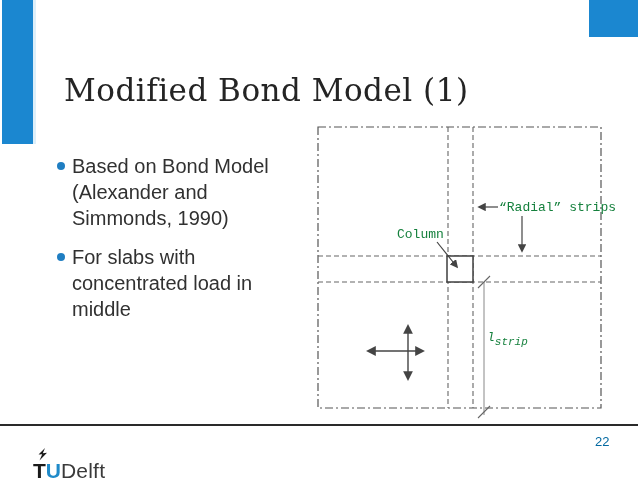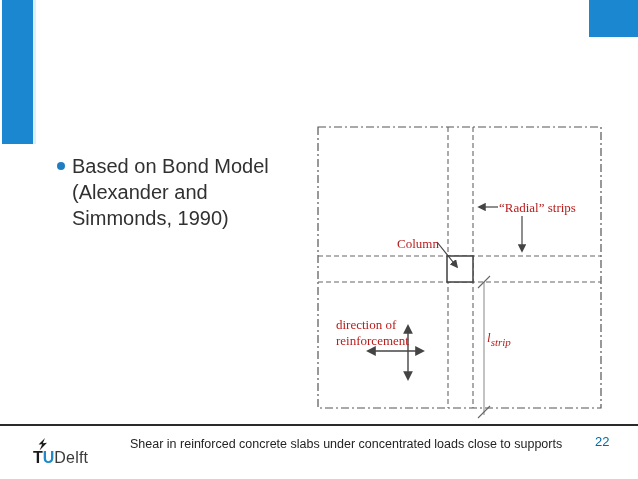--- a/index.html
+++ b/index.html
@@ -20,55 +20,62 @@
   
   .bullet-item{position:absolute;left:55px;width:215px;color:#313131;
     font-size:20px;line-height:26px;}
   .bullet-dot{position:absolute;left:2px;top:9px;width:8px;height:8px;border-radius:50%;background:#1f7ec2;}
   .bullet-text{margin-left:17px;white-space:pre-line;}
   #bullet-1{top:153px;}
   #bullet-2{top:244px;}
   
   #diagram-svg{position:absolute;left:300px;top:122px;width:338px;height:300px;}
   .diag-label{
-    position:absolute;font-family:Liberation Serif, serif;font-size:13px;color:#b91c1c;
+    position:absolute;font-family:Liberation Mono, monospace;font-size:13px;color:#15803d;
     white-space:pre-line;line-height:16px;
   }
-  #column-label{left:397px;top:227px;margin-top:9px;}
+  #column-label{left:397px;top:227px;}
   #radial-label{left:499px;top:200px;}
   #direction-label{left:336px;top:317px;}
   #remote-label{left:419px;top:406px;}
   #lstrip-label{left:487px;top:330px;font-style:italic;}
   #lstrip-label sub{font-size:11px;font-style:italic;text-align:right;}
   
   #footer-line{position:absolute;left:0;top:424px;width:638px;height:2px;background:#2a2a2a;}
-  #logo{position:absolute;left:33px;top:446px;height:24px;font-size:16px;white-space:nowrap;}
+  #logo{position:absolute;left:33px;top:456px;height:24px;font-size:21px;white-space:nowrap;}
   #logo .logo-t{font-weight:700;color:#1a1a1a;}
   #logo .logo-u{font-weight:700;color:#1f8ac9;}
   #logo .logo-delft{font-weight:400;color:#3a3a3a;letter-spacing:0.2px;}
   #flame{position:absolute;left:3px;top:-8px;}
   #logo-text{position:relative;display:inline-block;padding-top:3px;}
   #footer-text{position:absolute;left:130px;top:437px;width:450px;font-size:12.5px;color:#242424;}
   #page-number{position:absolute;left:595px;top:434px;font-size:13px;color:#0369a1;}
 </style>
 </head>
 <body>
 
 <div id="slide">
 
   <div id="left-bar"></div>
   <div id="left-bar-glow"></div>
   <div id="topright-box"></div>
 
+  <div id="title">Modified Bond Model (1)</div>
 
   <div class="bullet-item" id="bullet-1">
     <span class="bullet-dot"></span>
     <div class="bullet-text">Based on Bond Model
 (Alexander and
 Simmonds, 1990)</div>
+  </div>
+  <div class="bullet-item" id="bullet-2">
+    <span class="bullet-dot"></span>
+    <div class="bullet-text">For slabs with
+concentrated load in
+middle</div>
   </div>
 
   <svg id="diagram-svg" viewBox="0 0 338 300" xmlns="http://www.w3.org/2000/svg">
     <defs>
       <marker id="arr" viewBox="0 0 10 10" refX="8" refY="5" markerWidth="7" markerHeight="7" orient="auto-start-reverse">
         <path d="M0,0 L10,5 L0,10 z" fill="#444"></path>
       </marker>
     </defs>
 
     <rect x="18" y="5" width="283" height="281" fill="none" stroke="#555" stroke-width="1.2" stroke-dasharray="8 3 2 3"></rect>
@@ -89,31 +96,28 @@
     <line x1="108" y1="204" x2="108" y2="257" stroke="#444" stroke-width="1.4" marker-start="url(#arr)" marker-end="url(#arr)"></line>
     <line x1="68" y1="229" x2="123" y2="229" stroke="#444" stroke-width="1.4" marker-start="url(#arr)" marker-end="url(#arr)"></line>
 
     <line x1="184" y1="160" x2="184" y2="293" stroke="#888" stroke-width="1"></line>
     <line x1="178" y1="166" x2="190" y2="154" stroke="#666" stroke-width="1.1"></line>
     <line x1="178" y1="296" x2="190" y2="284" stroke="#666" stroke-width="1.1"></line>
   </svg>
 
   <div class="diag-label" id="column-label">Column</div>
   <div class="diag-label" id="radial-label">“Radial” strips</div>
-  <div class="diag-label" id="direction-label">direction of
-reinforcement</div>
   <div class="diag-label" id="lstrip-label"><span>l</span><sub>strip</sub></div>
 
   <div id="footer-line"></div>
 
   <div id="logo">
     <span id="logo-text">
       <svg id="flame" width="13" height="13" viewBox="0 0 13 13">
         <path d="M9 0 L2.5 6.5 L6.2 6.3 L3.5 12.5 L11 4.8 L6.8 5.2 Z" fill="#1a1a1a"></path>
       </svg>
       <span class="logo-t">T</span><span class="logo-u">U</span><span class="logo-delft">Delft</span>
     </span>
   </div>
 
-  <div id="footer-text">Shear in reinforced concrete slabs under concentrated loads close to supports</div>
   <div id="page-number">22</div>
 
 </div>
 
 </body></html>

